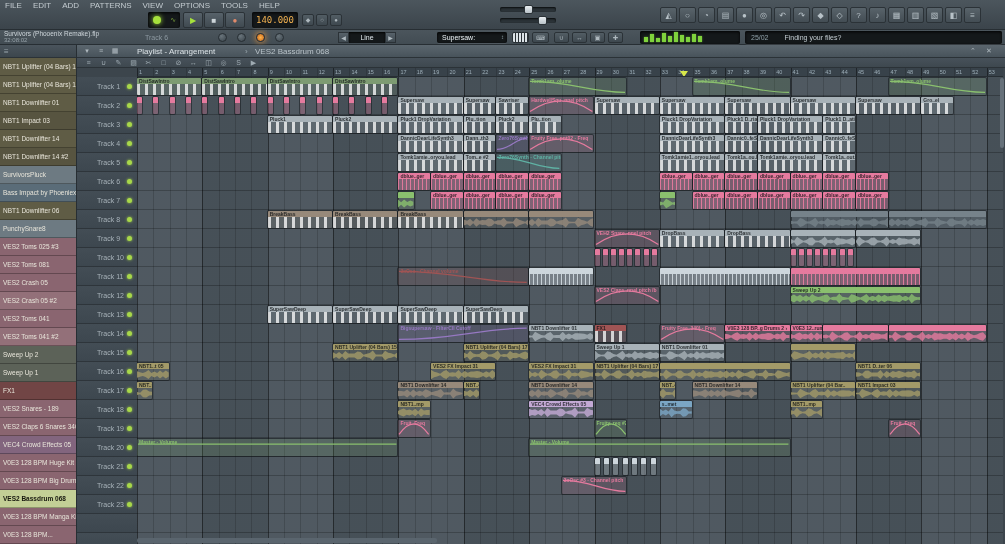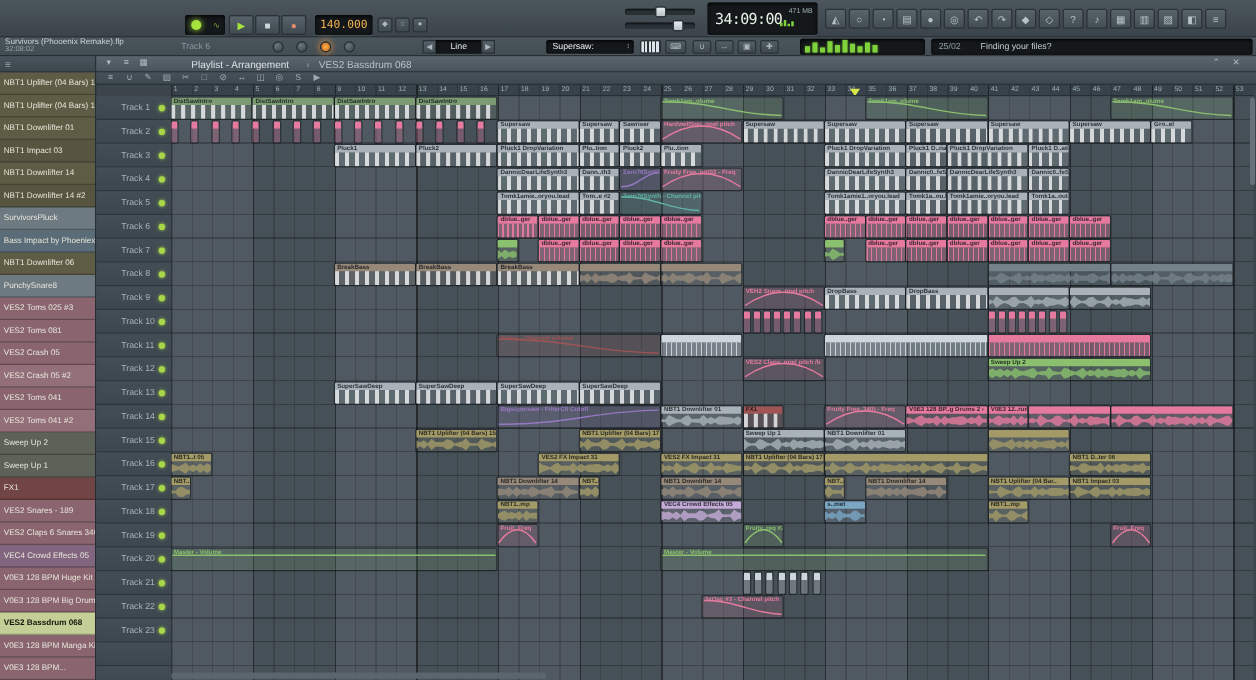--- a/index.html
+++ b/index.html
@@ -81,21 +81,21 @@
                   font-size:8px; line-height:13px; padding-left:4px; border-bottom:1px solid #2b3237; }
   .sample-item { height:18px; line-height:18px; font-size:6.5px; padding-left:3px;
                  white-space:nowrap; overflow:hidden; color:#e8e5da; border-bottom:1px solid rgba(0,0,0,.28); }
   .sample-item.sel { color:#16160e; font-weight:bold; }
 
   
   #pl-titlebar { position:absolute; left:77px; top:45px; width:928px; height:13px;
                  background:linear-gradient(#5b666e,#48535b); border-bottom:1px solid #2b3237; }
   #pl-titlebar .ticon { position:absolute; top:1px; width:12px; height:10px; color:#aeb8be; font-size:7px;
                         text-align:center; line-height:10px; }
-  #pl-title { position:absolute; left:76px; top:2px; font-size:8px; color:#dbe2e6; }
+  #pl-title { position:absolute; left:60px; top:2px; font-size:8px; color:#dbe2e6; }
   #pl-crumb-sep { position:absolute; left:168px; top:2px; font-size:8px; color:#9aa6ad; }
   #pl-crumb { position:absolute; left:178px; top:2px; font-size:8px; color:#b8c2c8; }
   .winbtn { position:absolute; top:1px; width:12px; height:10px; color:#aeb8be; font-size:7px;
             text-align:center; line-height:10px; }
   #pl-toolbar { position:absolute; left:77px; top:58px; width:928px; height:10px;
                 background:linear-gradient(#47515a,#3e484f); border-bottom:1px solid #2b3237; }
   .pl-tool { position:absolute; top:0px; width:13px; height:9px; color:#9fabb2; font-size:7px;
              text-align:center; line-height:9px; }
   #timeline { position:absolute; left:137px; top:68px; width:866px; height:9px; background:#38424a;
               border-bottom:1px solid #272e33; overflow:hidden; }
@@ -125,47 +125,47 @@
 
   #vscroll { position:absolute; right:1px; top:78px; width:4px; height:70px; background:#66717a; border-radius:2px; }
   #hscroll { position:absolute; left:137px; top:538px; width:300px; height:5px; background:#5a656e; border-radius:2px; }
 </style>
 </head>
 <body>
 
 <div id="app">
 
   <div id="topbar">
+    <div id="menubar">
+        <span class="menu-item">FILE</span>
+        <span class="menu-item">EDIT</span>
+        <span class="menu-item">ADD</span>
+        <span class="menu-item">PATTERNS</span>
+        <span class="menu-item">VIEW</span>
+        <span class="menu-item">OPTIONS</span>
+        <span class="menu-item">TOOLS</span>
+        <span class="menu-item">HELP</span>
+      </div>
     <div id="pat-panel" class="lcd">
       <span class="led"></span>
       <span class="ledwave">∿</span>
     </div>
     <div class="tbtn" id="btn-play">▶</div>
     <div class="tbtn" id="btn-stop">■</div>
     <div class="tbtn" id="btn-rec">●</div>
     <div id="tempo" class="lcd">140.000</div>
     <div class="mini-btn" style="left:302px">◆</div>
     <div class="mini-btn" style="left:316px">○</div>
     <div class="mini-btn" style="left:330px">●</div>
     <div class="hslider" style="left:500px; top:7px;">
         <i style="left:24px"></i>
       </div>
     <div class="hslider" style="left:500px; top:18px;">
         <i style="left:38px"></i>
       </div>
-    <div id="main-lcd" class="lcd">
-      <span id="main-time">34:09:00</span>
-      <span id="mem">471 MB</span>
-      <div id="cpu-mini">
-          <b style="height: 3px;"></b>
-          <b style="height: 5px;"></b>
-          <b style="height: 2px;"></b>
-          <b style="height: 4px;"></b>
-        </div>
-    </div>
     <div id="top-icons">
         <div class="icon-btn" style="left: 660px;">◭</div>
         <div class="icon-btn" style="left: 679px;">○</div>
         <div class="icon-btn" style="left: 698px;">◔</div>
         <div class="icon-btn" style="left: 717px;">▤</div>
         <div class="icon-btn" style="left: 736px;">●</div>
         <div class="icon-btn" style="left: 755px;">◎</div>
         <div class="icon-btn" style="left: 774px;">↶</div>
         <div class="icon-btn" style="left: 793px;">↷</div>
         <div class="icon-btn" style="left: 812px;">◆</div>

